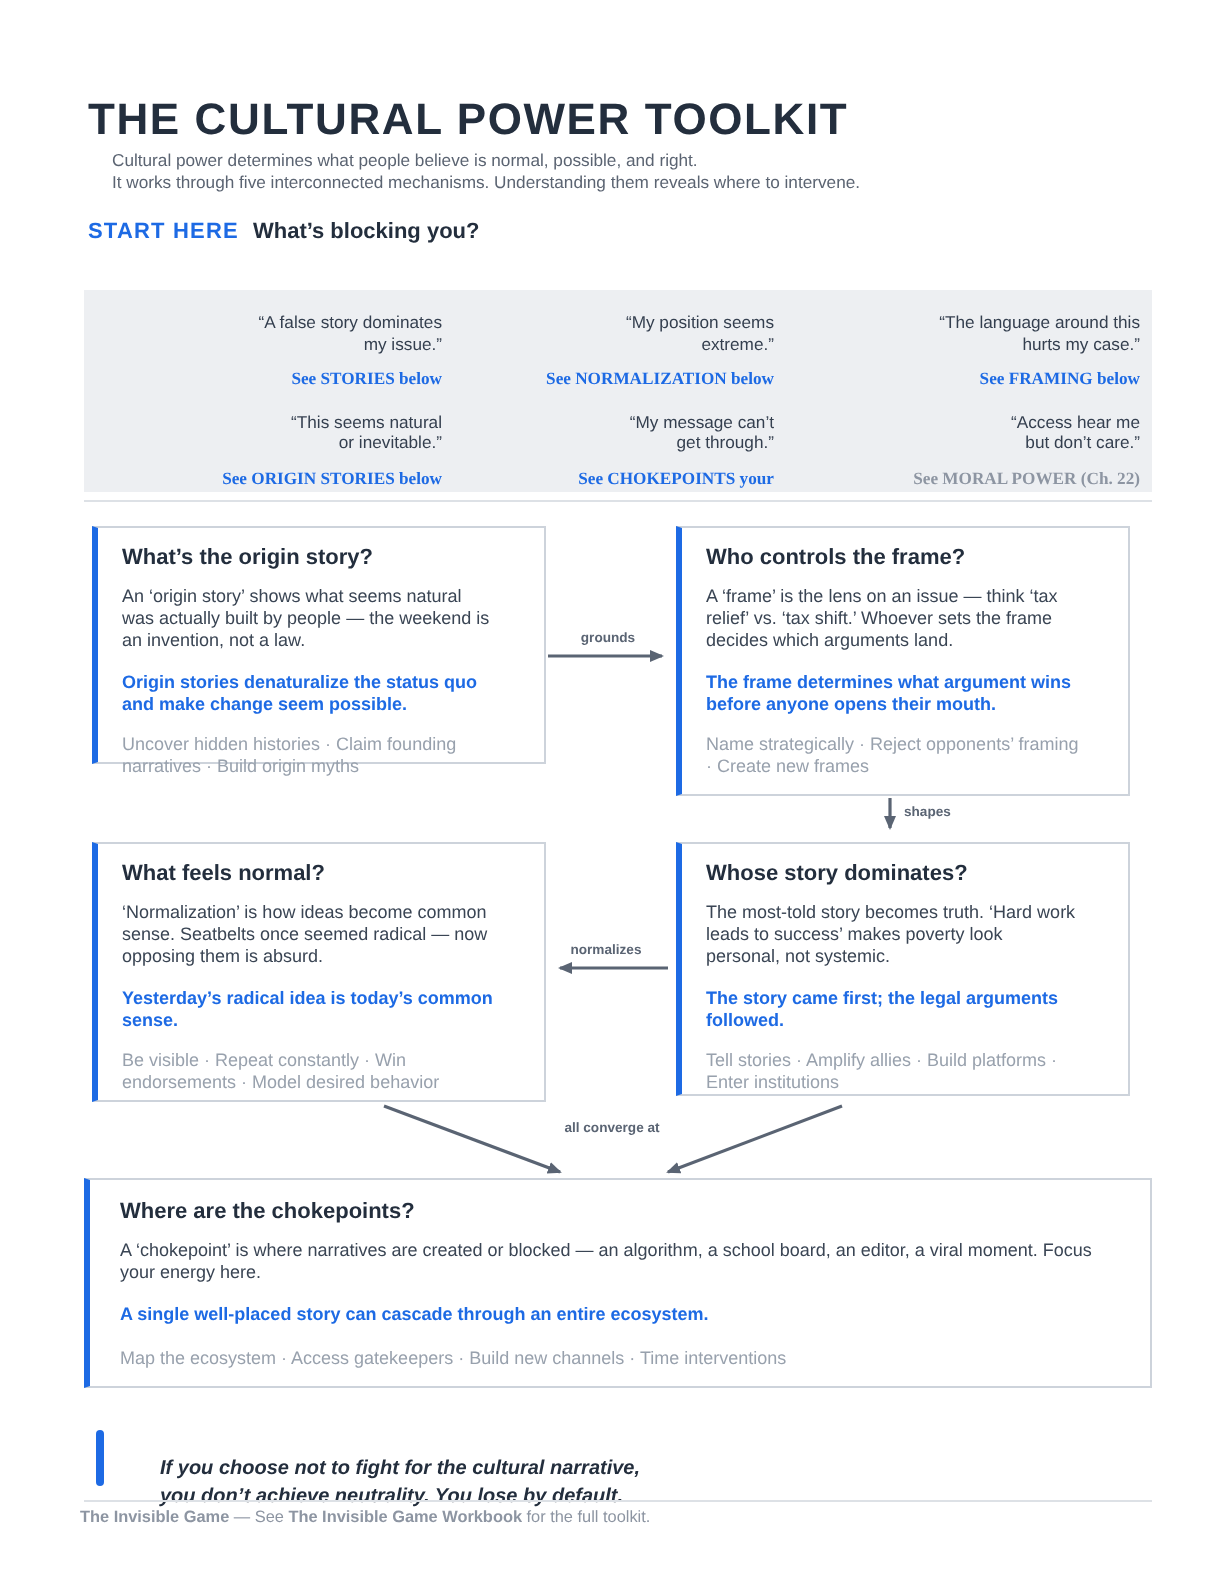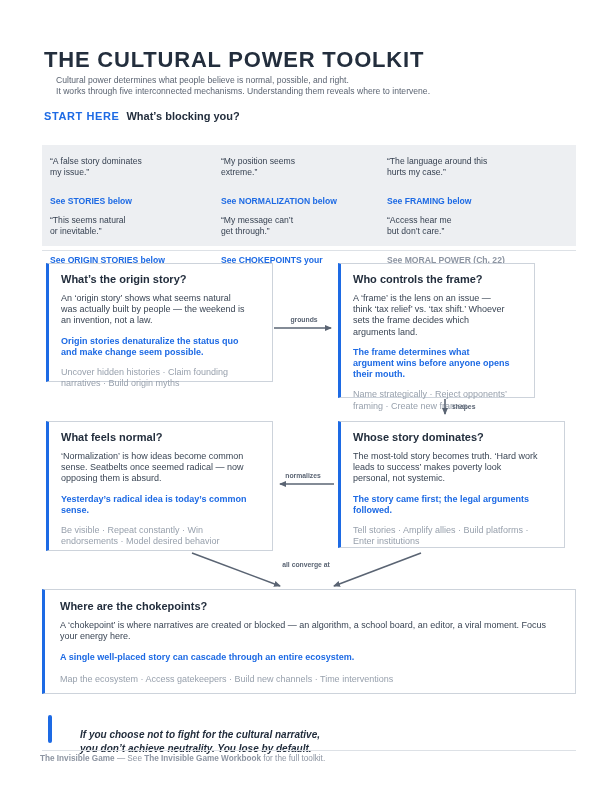--- a/index.html
+++ b/index.html
@@ -5,36 +5,36 @@
   html,body{margin:0;padding:0;background:#ffffff;}
   body{width:612px;height:792px;position:relative;font-family:"Liberation Sans",sans-serif;color:#3a4554;overflow:hidden;}
 
   .page-title{position:absolute;left:44px;top:47px;margin:0;font-size:22px;font-weight:700;letter-spacing:0.8px;color:#232e3d;white-space:nowrap;}
   .subtitle{position:absolute;left:56px;top:75px;margin:0;font-size:8.6px;line-height:11px;color:#5b6472;}
   .start-row{position:absolute;left:44px;top:110px;font-size:11px;font-weight:700;white-space:nowrap;}
   .start-label{color:#1d6ae4;letter-spacing:0.6px;margin-right:7px;}
   .start-q{color:#232e3d;}
 
   .panel{position:absolute;left:42px;top:145px;width:534px;height:101px;background:#edeff2;box-sizing:border-box;
-         padding:11px 6px 0 8px;display:grid;grid-template-columns:171px 166px 1fr;row-gap:9px;}
+         padding:11px 6px 0 8px;display:grid;grid-template-columns:171px 166px 1fr;row-gap:9px;text-align:right;}
   .sym .q{margin:0;font-size:8.6px;line-height:10.6px;color:#343f4f;}
-  .sym .link{margin-top:19px;font-size:8.6px;font-weight:700;color:#1d6ae4;cursor:pointer;}
+  .sym .link{margin-top:7px;font-size:8.6px;font-weight:700;color:#1d6ae4;cursor:pointer;font-family:Liberation Serif, serif;}
   .sym .link.muted{color:#8d95a2;cursor:default;}
 
   .rule{position:absolute;left:42px;width:534px;height:1px;background:#dde1e6;}
   .rule.r1{top:250px;}
   .rule.r2{top:750px;}
 
   .box{position:absolute;background:#ffffff;border:1px solid #cdd3db;border-left:3px solid #1d6ae4;box-sizing:border-box;padding:9px 24px 0 12px;}
   .box h3{margin:0 0 8px;font-size:11px;font-weight:700;color:#232e3d;}
   .box p{margin:0 0 9px;font-size:9px;line-height:11.2px;color:#3a4554;}
   .box p.key{color:#1d6ae4;font-weight:700;}
   .box p.act{color:#98a1ad;margin-bottom:0;}
   #box-origin{left:46px;top:263px;width:227px;height:119px;}
-  #box-frame{left:338px;top:263px;width:197px;height:135px;}
+  #box-frame{left:338px;top:263px;width:227px;height:135px;}
   #box-normal{left:46px;top:421px;width:227px;height:130px;}
   #box-story{left:338px;top:421px;width:227px;height:127px;}
   #box-choke{left:42px;top:589px;width:534px;height:105px;padding:10px 22px 0 15px;}
   #box-choke p{margin-bottom:10px;}
 
   .arrow-svg{position:absolute;left:0;top:0;width:612px;height:792px;pointer-events:none;}
   .alabel{position:absolute;font-size:6.8px;font-weight:700;color:#5a6473;white-space:nowrap;}
   #lab-grounds{left:274px;top:316px;width:60px;text-align:center;}
   #lab-shapes{left:452px;top:403px;}
   #lab-normalizes{left:268px;top:472px;width:70px;text-align:center;}

